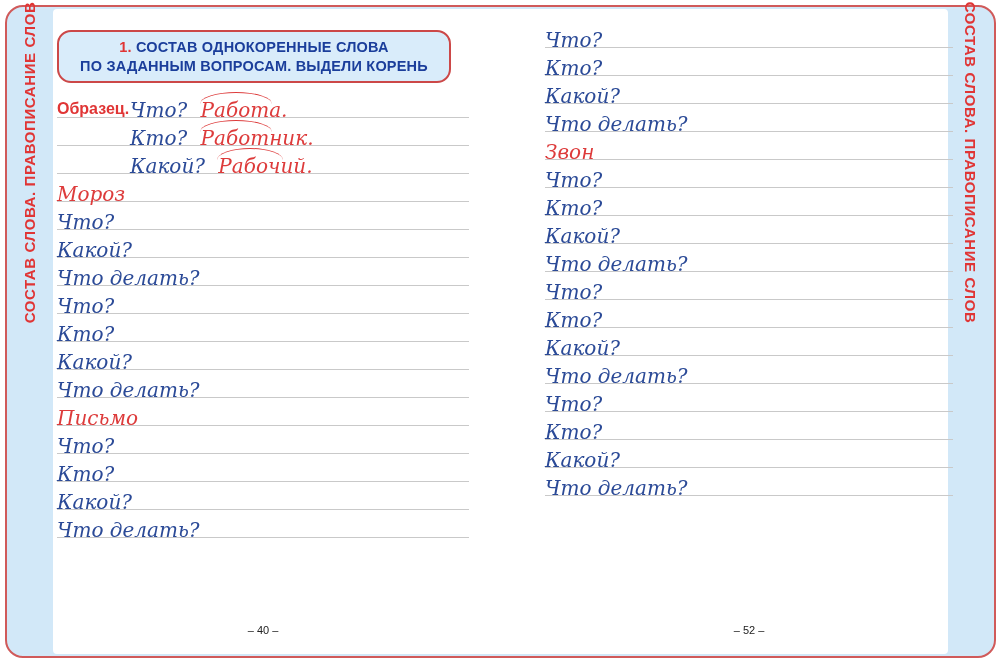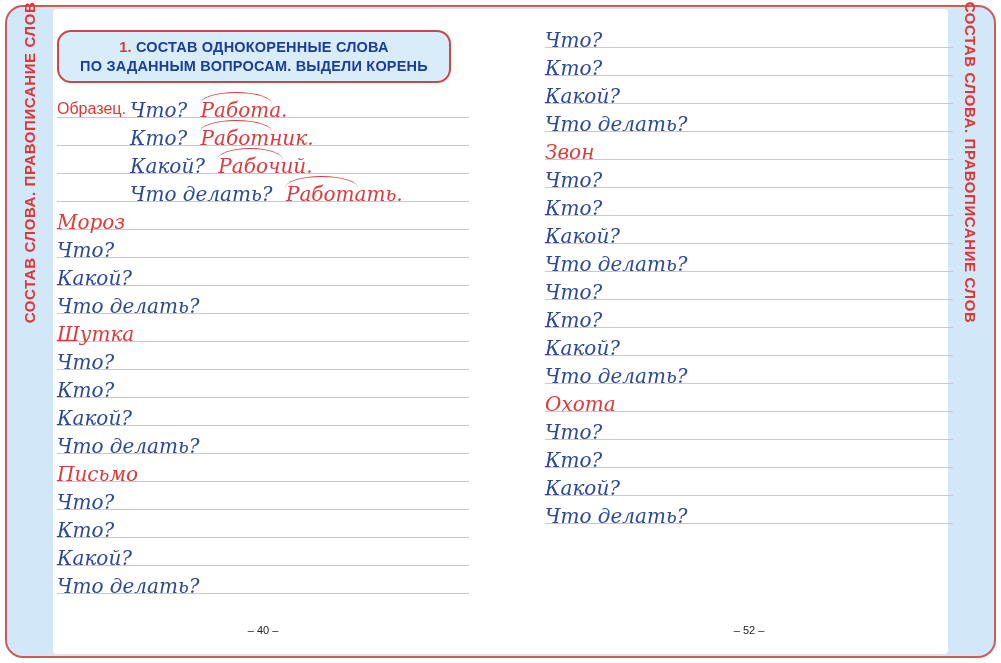--- a/index.html
+++ b/index.html
@@ -27,21 +27,21 @@
   .rows{position:absolute;}
   .rows-left{left:57px;top:90px;width:412px;}
   .rows-right{left:545px;top:20px;width:408px;}
   .row{position:relative;height:28px;box-sizing:border-box;border-bottom:1px solid var(--line-gray);}
   .txt{position:absolute;left:0;bottom:-5px;font-family:"DejaVu Serif",serif;font-style:italic;
        font-size:20px;white-space:nowrap;color:var(--script-blue);}
   .txt.indent{left:73px;}
   .word{color:var(--script-red);}
   .a{color:var(--script-red);margin-left:7px;text-align:center;}
   .obrazec{position:absolute;left:0;bottom:-1px;font-family:"Liberation Sans",sans-serif;
-           font-style:normal;font-size:16px;color:var(--red);}
+           font-style:normal;font-size:16px;color:var(--red);font-weight:bold;}
   .root{position:relative;display:inline-block;}
   .arc{position:absolute;left:-1px;right:-3px;top:-6px;height:12px;box-sizing:border-box;
        border-top:1.8px solid var(--script-red);border-radius:50% 50% 0 0 / 100% 100% 0 0;pointer-events:none;}
   .pagenum{position:absolute;top:624px;text-align:center;font-size:11px;color:var(--pagenum);}
   .pagenum-left{left:57px;width:412px;}
   .pagenum-right{left:545px;width:408px;}
 </style>
 </head>
 <body>
 
@@ -70,36 +70,30 @@
         <span class="obrazec">Образец.</span>
         <span class="txt indent"><span class="q">Что? </span><span class="a"><span class="root">Работ<span class="arc"></span></span>а.</span></span>
       </div>
       <div class="row">
         <span class="txt indent"><span class="q">Кто? </span><span class="a"><span class="root">Работ<span class="arc"></span></span>ник.</span></span>
       </div>
       <div class="row">
         <span class="txt indent"><span class="q">Какой? </span><span class="a"><span class="root">Рабоч<span class="arc"></span></span>ий.</span></span>
       </div>
       <div class="row">
-        <span class="txt indent"><span class="q">Что делать? </span><span class="a"><span class="root">Работ<span class="arc"></span></span>ать.</span></span>
-      </div>
-      <div class="row">
         <span class="txt word">Мороз</span>
       </div>
       <div class="row">
         <span class="txt">Что?</span>
       </div>
       <div class="row">
         <span class="txt">Какой?</span>
       </div>
       <div class="row">
         <span class="txt">Что делать?</span>
-      </div>
-      <div class="row">
-        <span class="txt word">Шутка</span>
       </div>
       <div class="row">
         <span class="txt">Что?</span>
       </div>
       <div class="row">
         <span class="txt">Кто?</span>
       </div>
       <div class="row">
         <span class="txt">Какой?</span>
       </div>
@@ -156,23 +150,20 @@
       <div class="row">
         <span class="txt">Кто?</span>
       </div>
       <div class="row">
         <span class="txt">Какой?</span>
       </div>
       <div class="row">
         <span class="txt">Что делать?</span>
       </div>
       <div class="row">
-        <span class="txt word">Охота</span>
-      </div>
-      <div class="row">
         <span class="txt">Что?</span>
       </div>
       <div class="row">
         <span class="txt">Кто?</span>
       </div>
       <div class="row">
         <span class="txt">Какой?</span>
       </div>
       <div class="row">
         <span class="txt">Что делать?</span>

